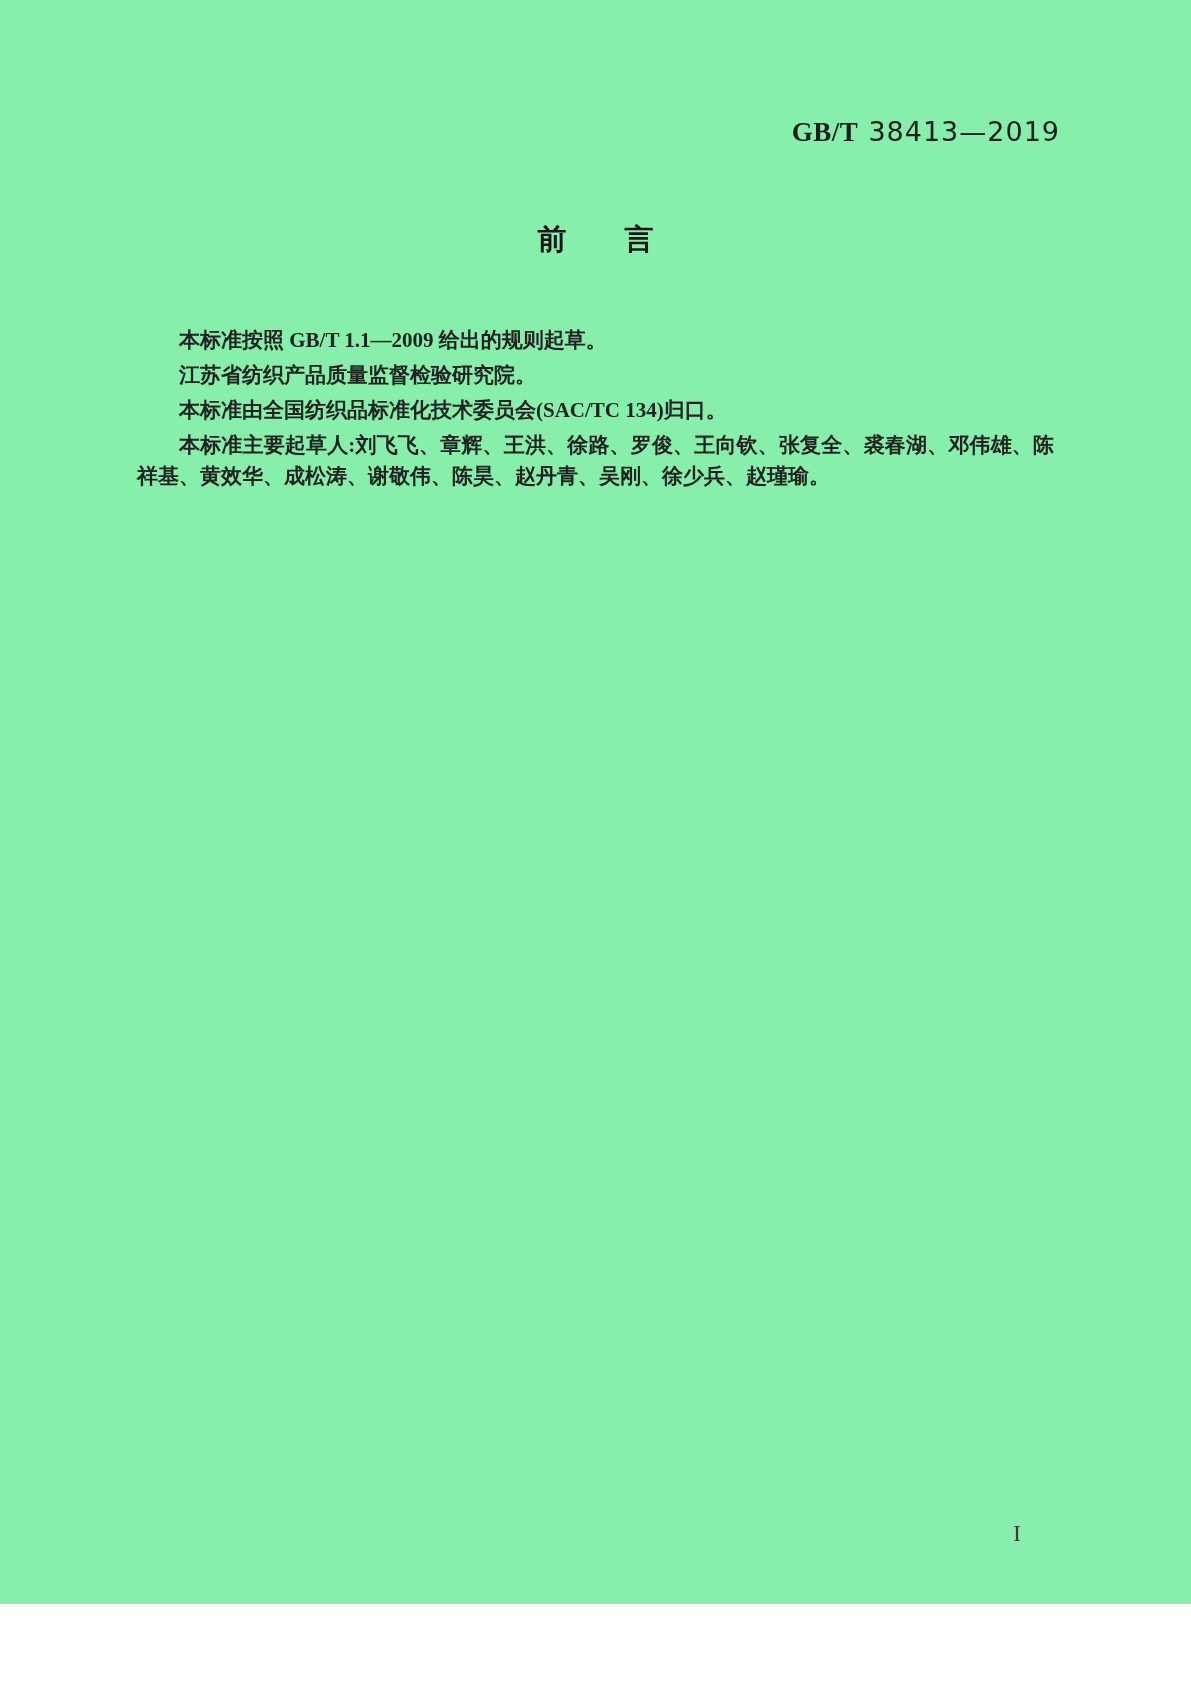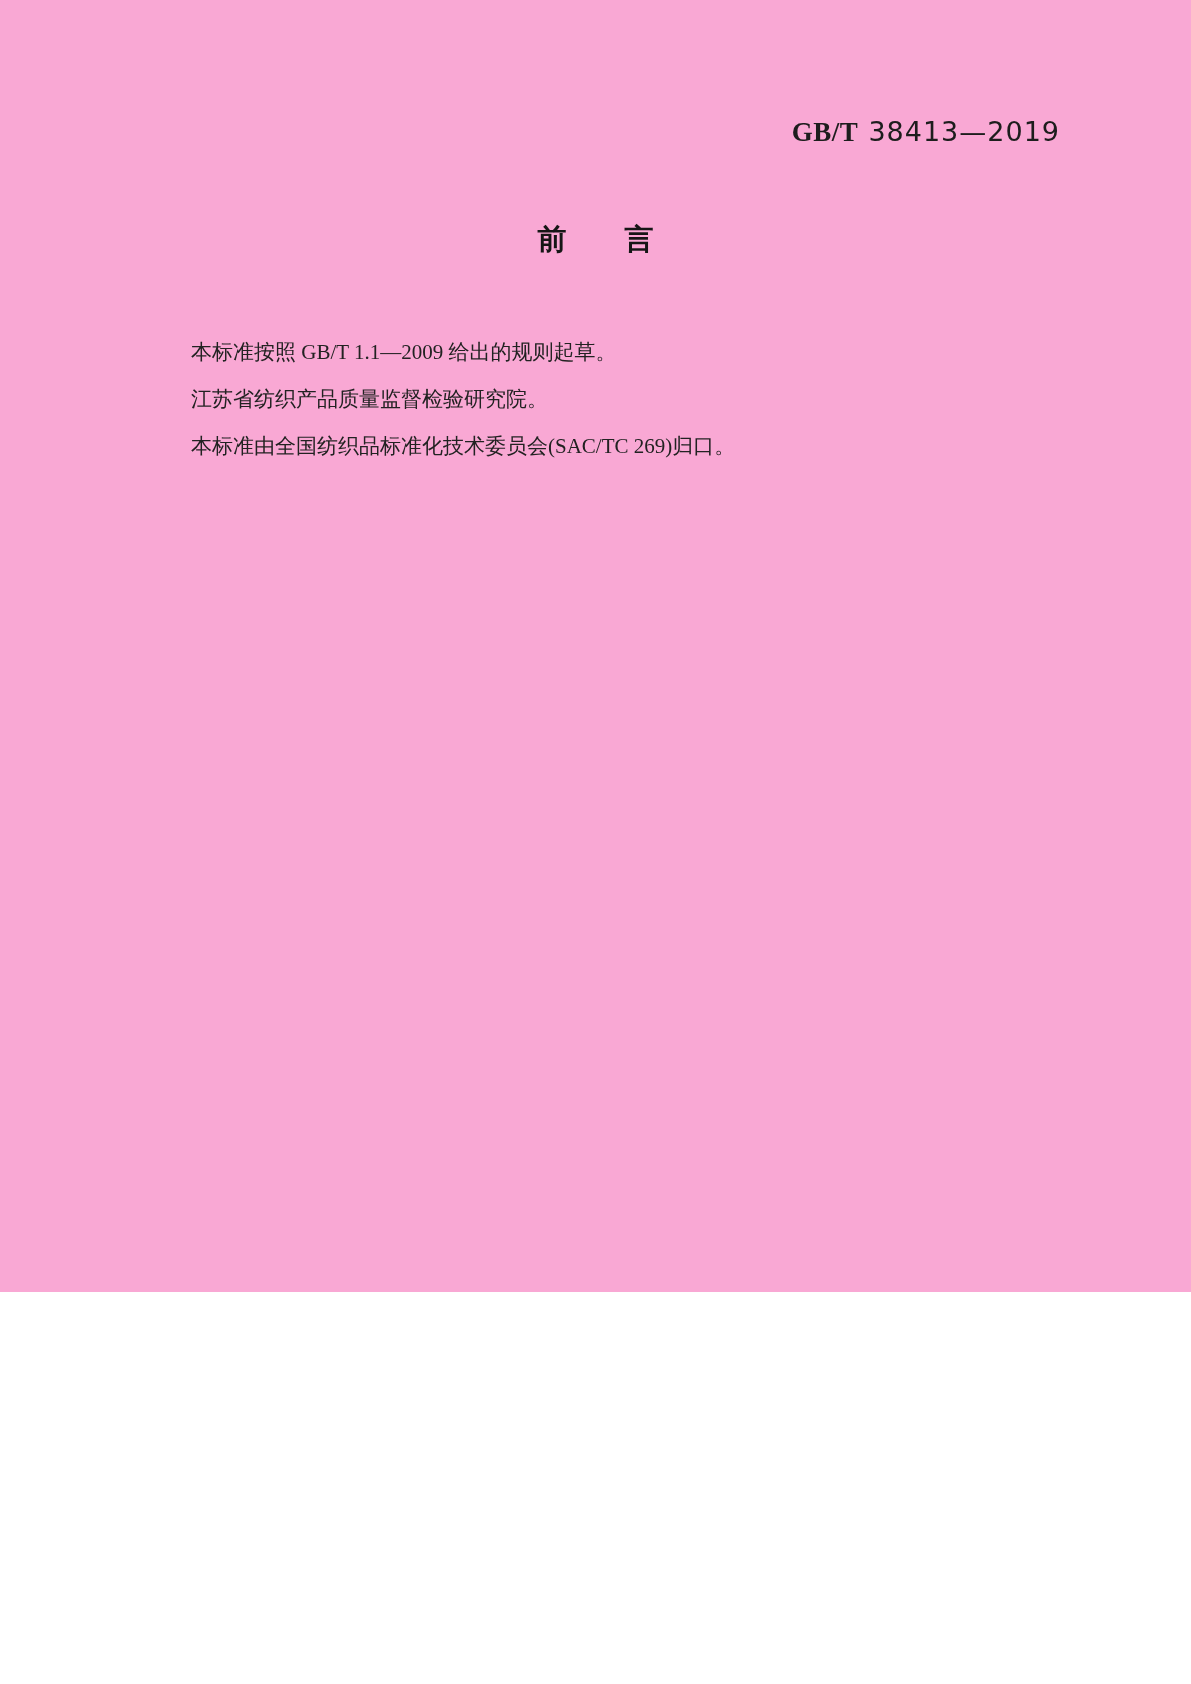--- a/index.html
+++ b/index.html
@@ -3,22 +3,22 @@
 <meta charset="utf-8">
 <style>
   html, body {
     margin: 0;
     padding: 0;
     background: #ffffff;
   }
   .page {
     position: relative;
     width: 1191px;
-    height: 1292px;
-    background: #f9a8d4;
+    height: 1604px;
+    background: #86efac;
     color: #1d1d1d;
     font-family: "Liberation Serif", "DejaVu Serif", serif;
     overflow: hidden;
   }
   
   .header-code {
     position: absolute;
     top: 116px;
     right: 131px;
     font-size: 27px;
@@ -55,23 +55,24 @@
     position: absolute;
     top: 321px;
     left: 133px;
     width: 925px;
     font-size: 21px;
     line-height: 31px;
     text-align: justify;
     color: #222222;
   }
   .body-text p {
-    margin: 16px;
+    margin: 4px;
     padding: 0;
     text-indent: 2em;
+    font-weight: bold;
   }
   
   .page-number {
     position: absolute;
     top: 1520px;
     left: 1013px;
     font-size: 24px;
     font-family: "Liberation Serif", "DejaVu Serif", serif;
     color: #3c3c3c;
   }
@@ -83,18 +84,19 @@
 
   <div class="header-code">
     <span class="code-prefix">GB/T</span><span class="code-number">38413—2019</span>
   </div>
 
   <h1 class="doc-title">前　　言</h1>
 
   <div class="body-text">
     <p>本标准按照 GB/T 1.1—2009 给出的规则起草。</p>
     <p>江苏省纺织产品质量监督检验研究院。</p>
-    <p>本标准由全国纺织品标准化技术委员会(SAC/TC 269)归口。</p>
+    <p>本标准由全国纺织品标准化技术委员会(SAC/TC 134)归口。</p>
+    <p>本标准主要起草人:刘飞飞、章辉、王洪、徐路、罗俊、王向钦、张复全、裘春湖、邓伟雄、陈祥基、黄效华、成松涛、谢敬伟、陈昊、赵丹青、吴刚、徐少兵、赵瑾瑜。</p>
   </div>
 
   <div class="page-number">I</div>
 
 </div>
 
 </body></html>

